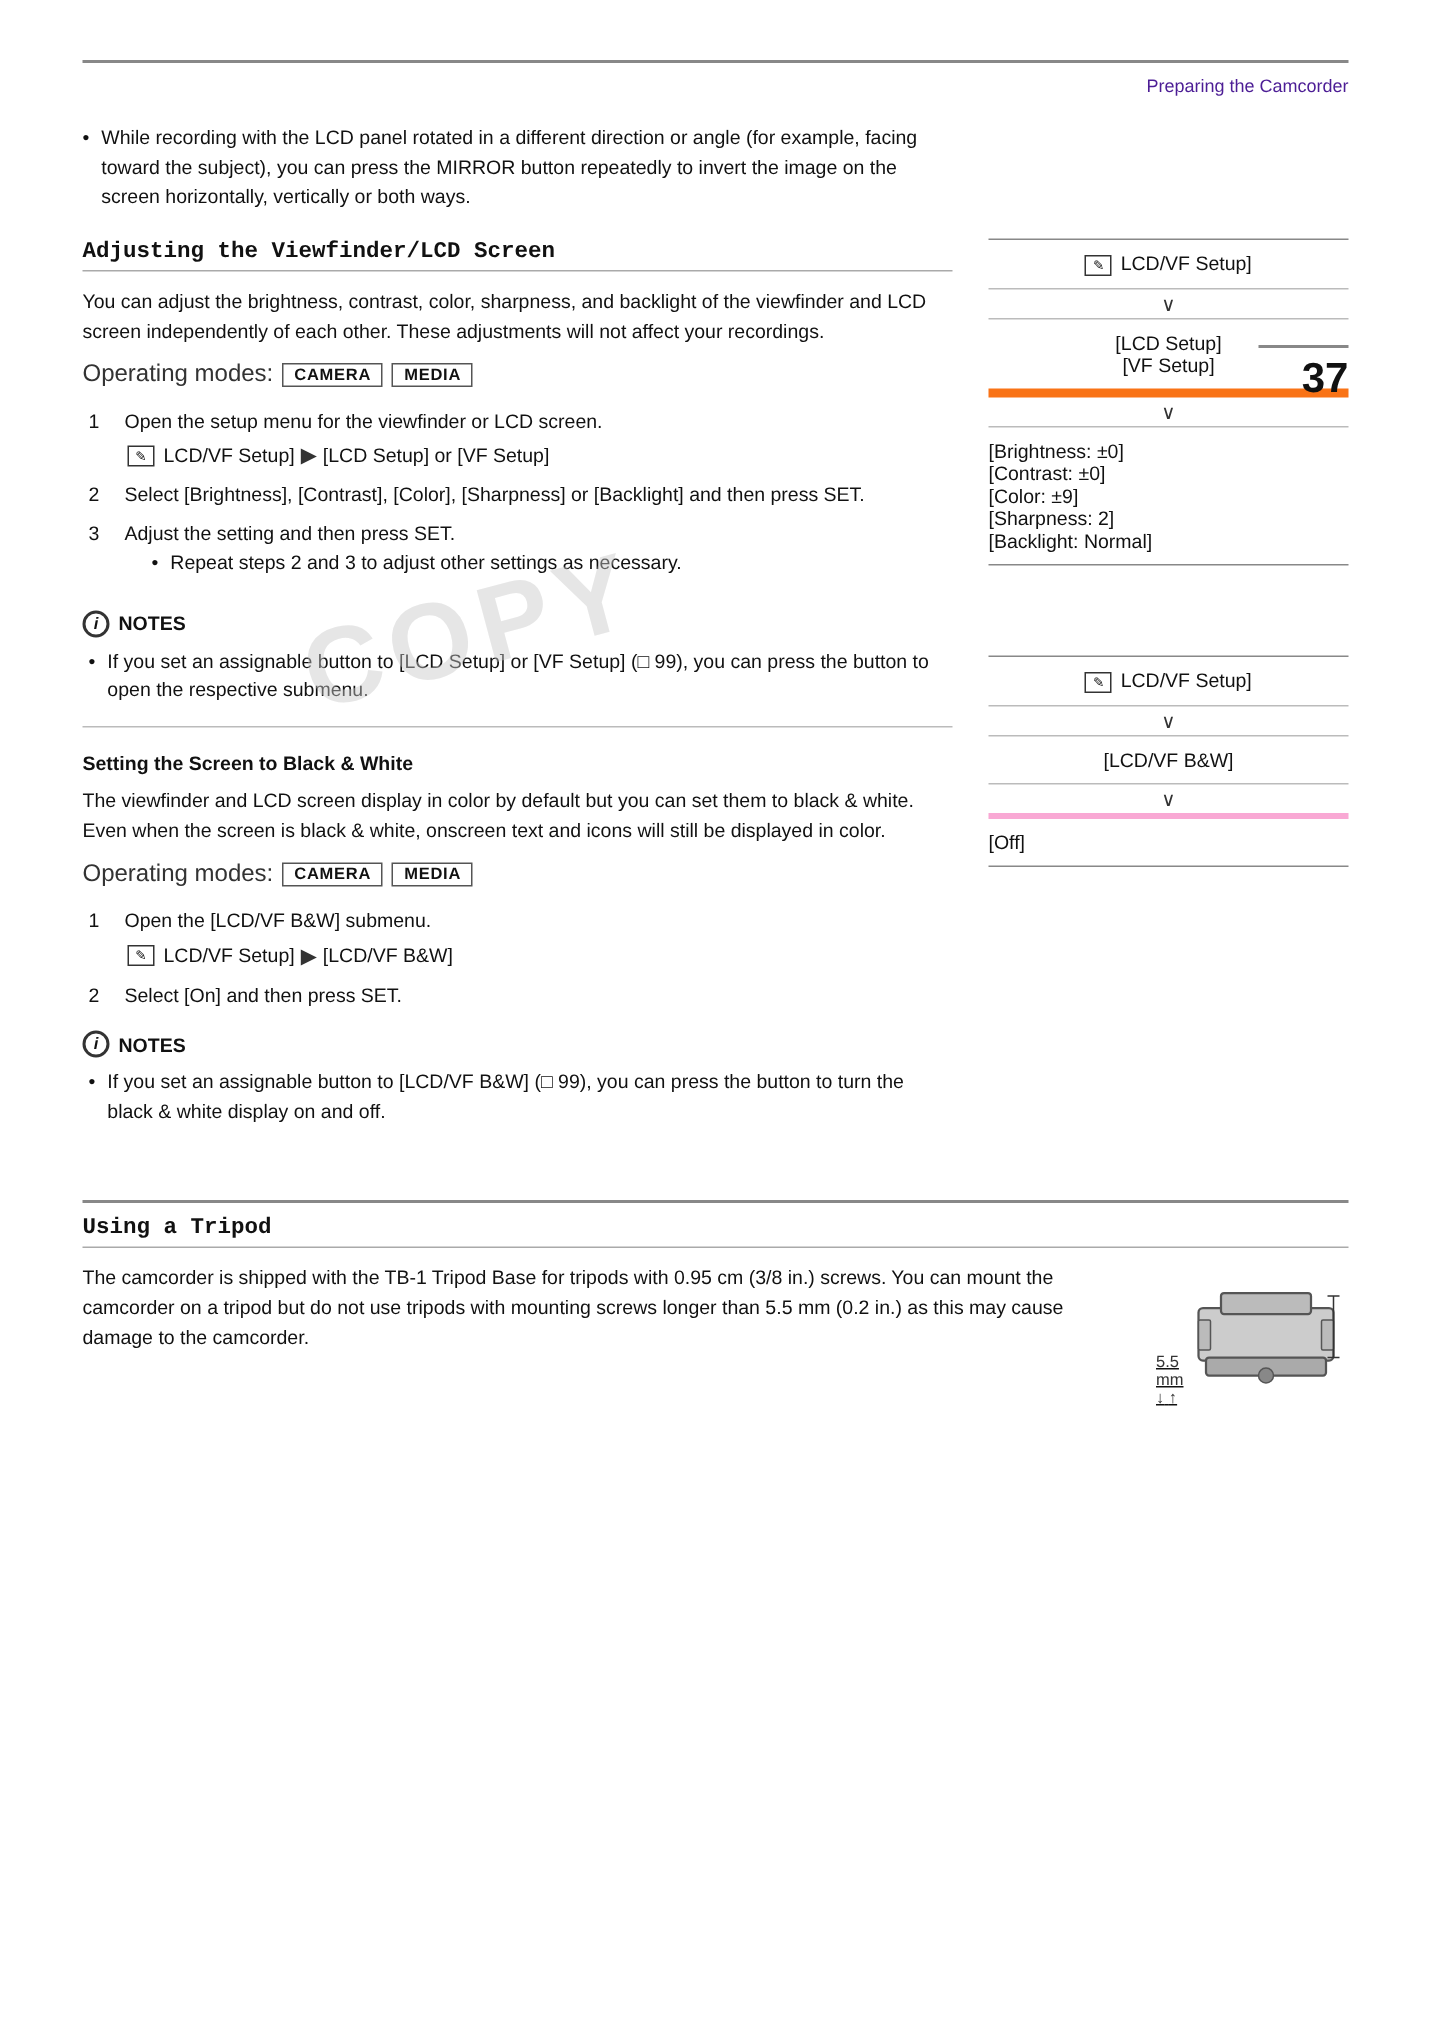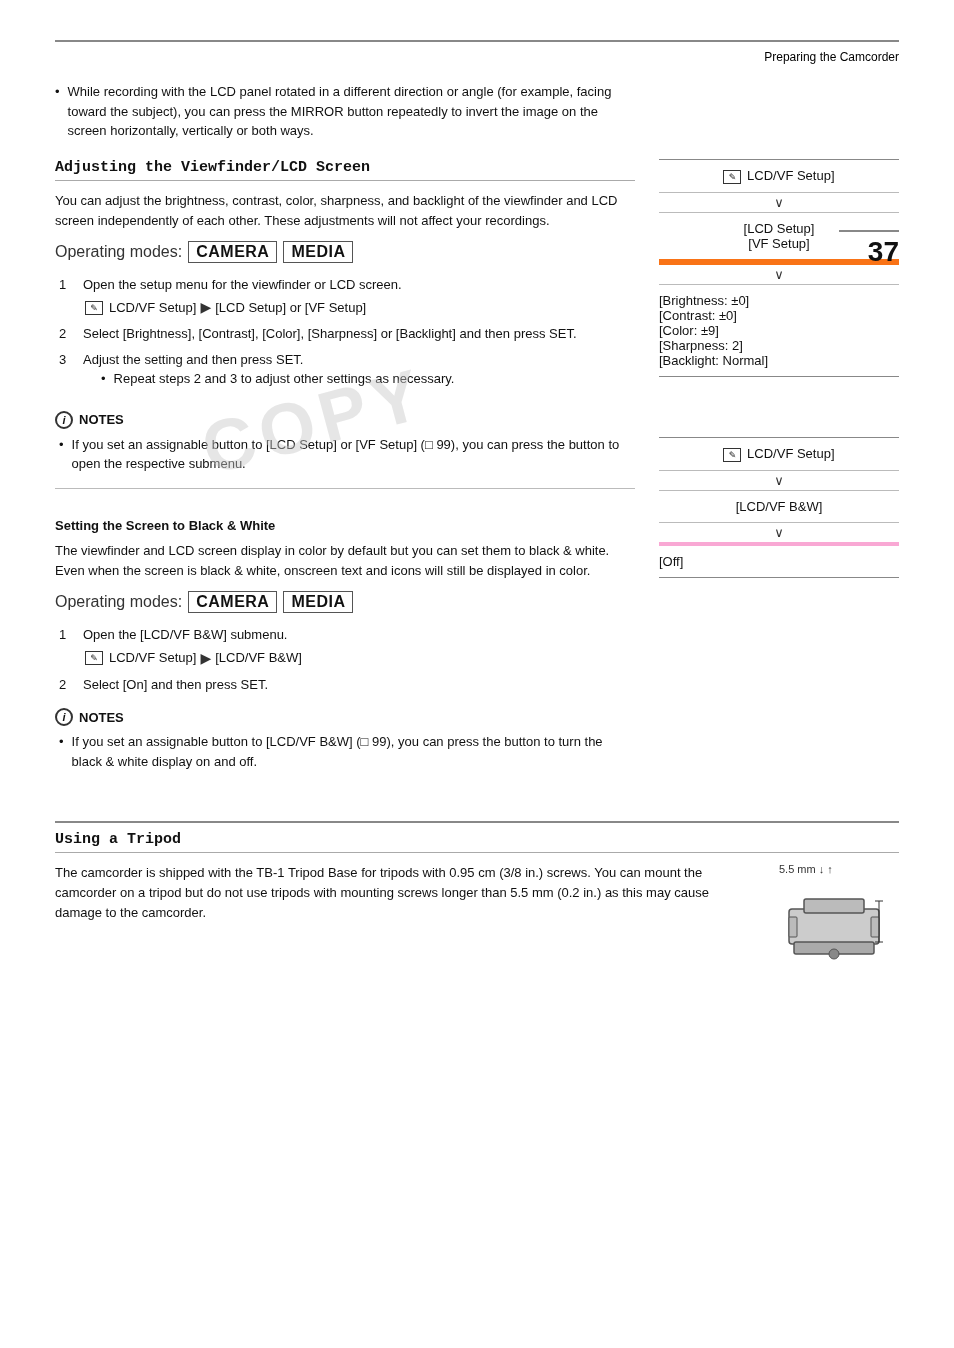--- a/index.html
+++ b/index.html
@@ -21,21 +21,21 @@
     }
     
     .top-border {
       border-top: 2px solid #888;
       margin-bottom: 8px;
     }
     .header-row {
       display: flex;
       justify-content: flex-end;
       font-size: 12px;
-      color: #000000;
+      color: #4c1d95;
       margin-bottom: 18px;
     }
     
     .bullet-para {
       display: flex;
       gap: 8px;
       margin-bottom: 18px;
       font-size: 13px;
       line-height: 1.5;
       max-width: 570px;
@@ -77,21 +77,21 @@
       font-weight: bold;
       margin-bottom: 10px;
       border-bottom: 1px solid #aaa;
       padding-bottom: 4px;
       font-family: Liberation Mono, monospace;
     }
     .subsection-title {
       font-size: 13px;
       font-weight: bold;
       margin-bottom: 8px;
-      margin-top: 29px;
+      margin-top: 16px;
     }
 
     
     .body-text {
       font-size: 13px;
       line-height: 1.55;
       margin-bottom: 10px;
     }
 
     
@@ -103,21 +103,21 @@
       margin-bottom: 12px;
       margin-top: 4px;
     }
     .operating-modes-label {
       font-size: 16px;
       color: #333;
     }
     .mode-badge {
       border: 1px solid #555;
       padding: 1px 7px;
-      font-size: 16px;
+      font-size: 11px;
       font-weight: bold;
       letter-spacing: 0.5px;
       color: #111;
     }
 
     
     .numbered-list {
       margin-left: 4px;
       margin-bottom: 12px;
     }
@@ -233,23 +233,24 @@
       display: flex;
       gap: 20px;
       margin-top: 8px;
     }
     .tripod-text {
       flex: 1;
     }
     .tripod-img {
       flex: 0 0 120px;
       display: flex;
-      flex-direction: column;
-      align-items: flex-start;
+      flex-direction: row;
+      align-items: flex-end;
       justify-content: flex-start;
+      text-decoration: underline;
     }
     .tripod-label {
       font-size: 11px;
       margin-bottom: 4px;
       color: #333;
     }
     
     .tripod-svg-wrap {
       width: 110px;
       height: 100px;

